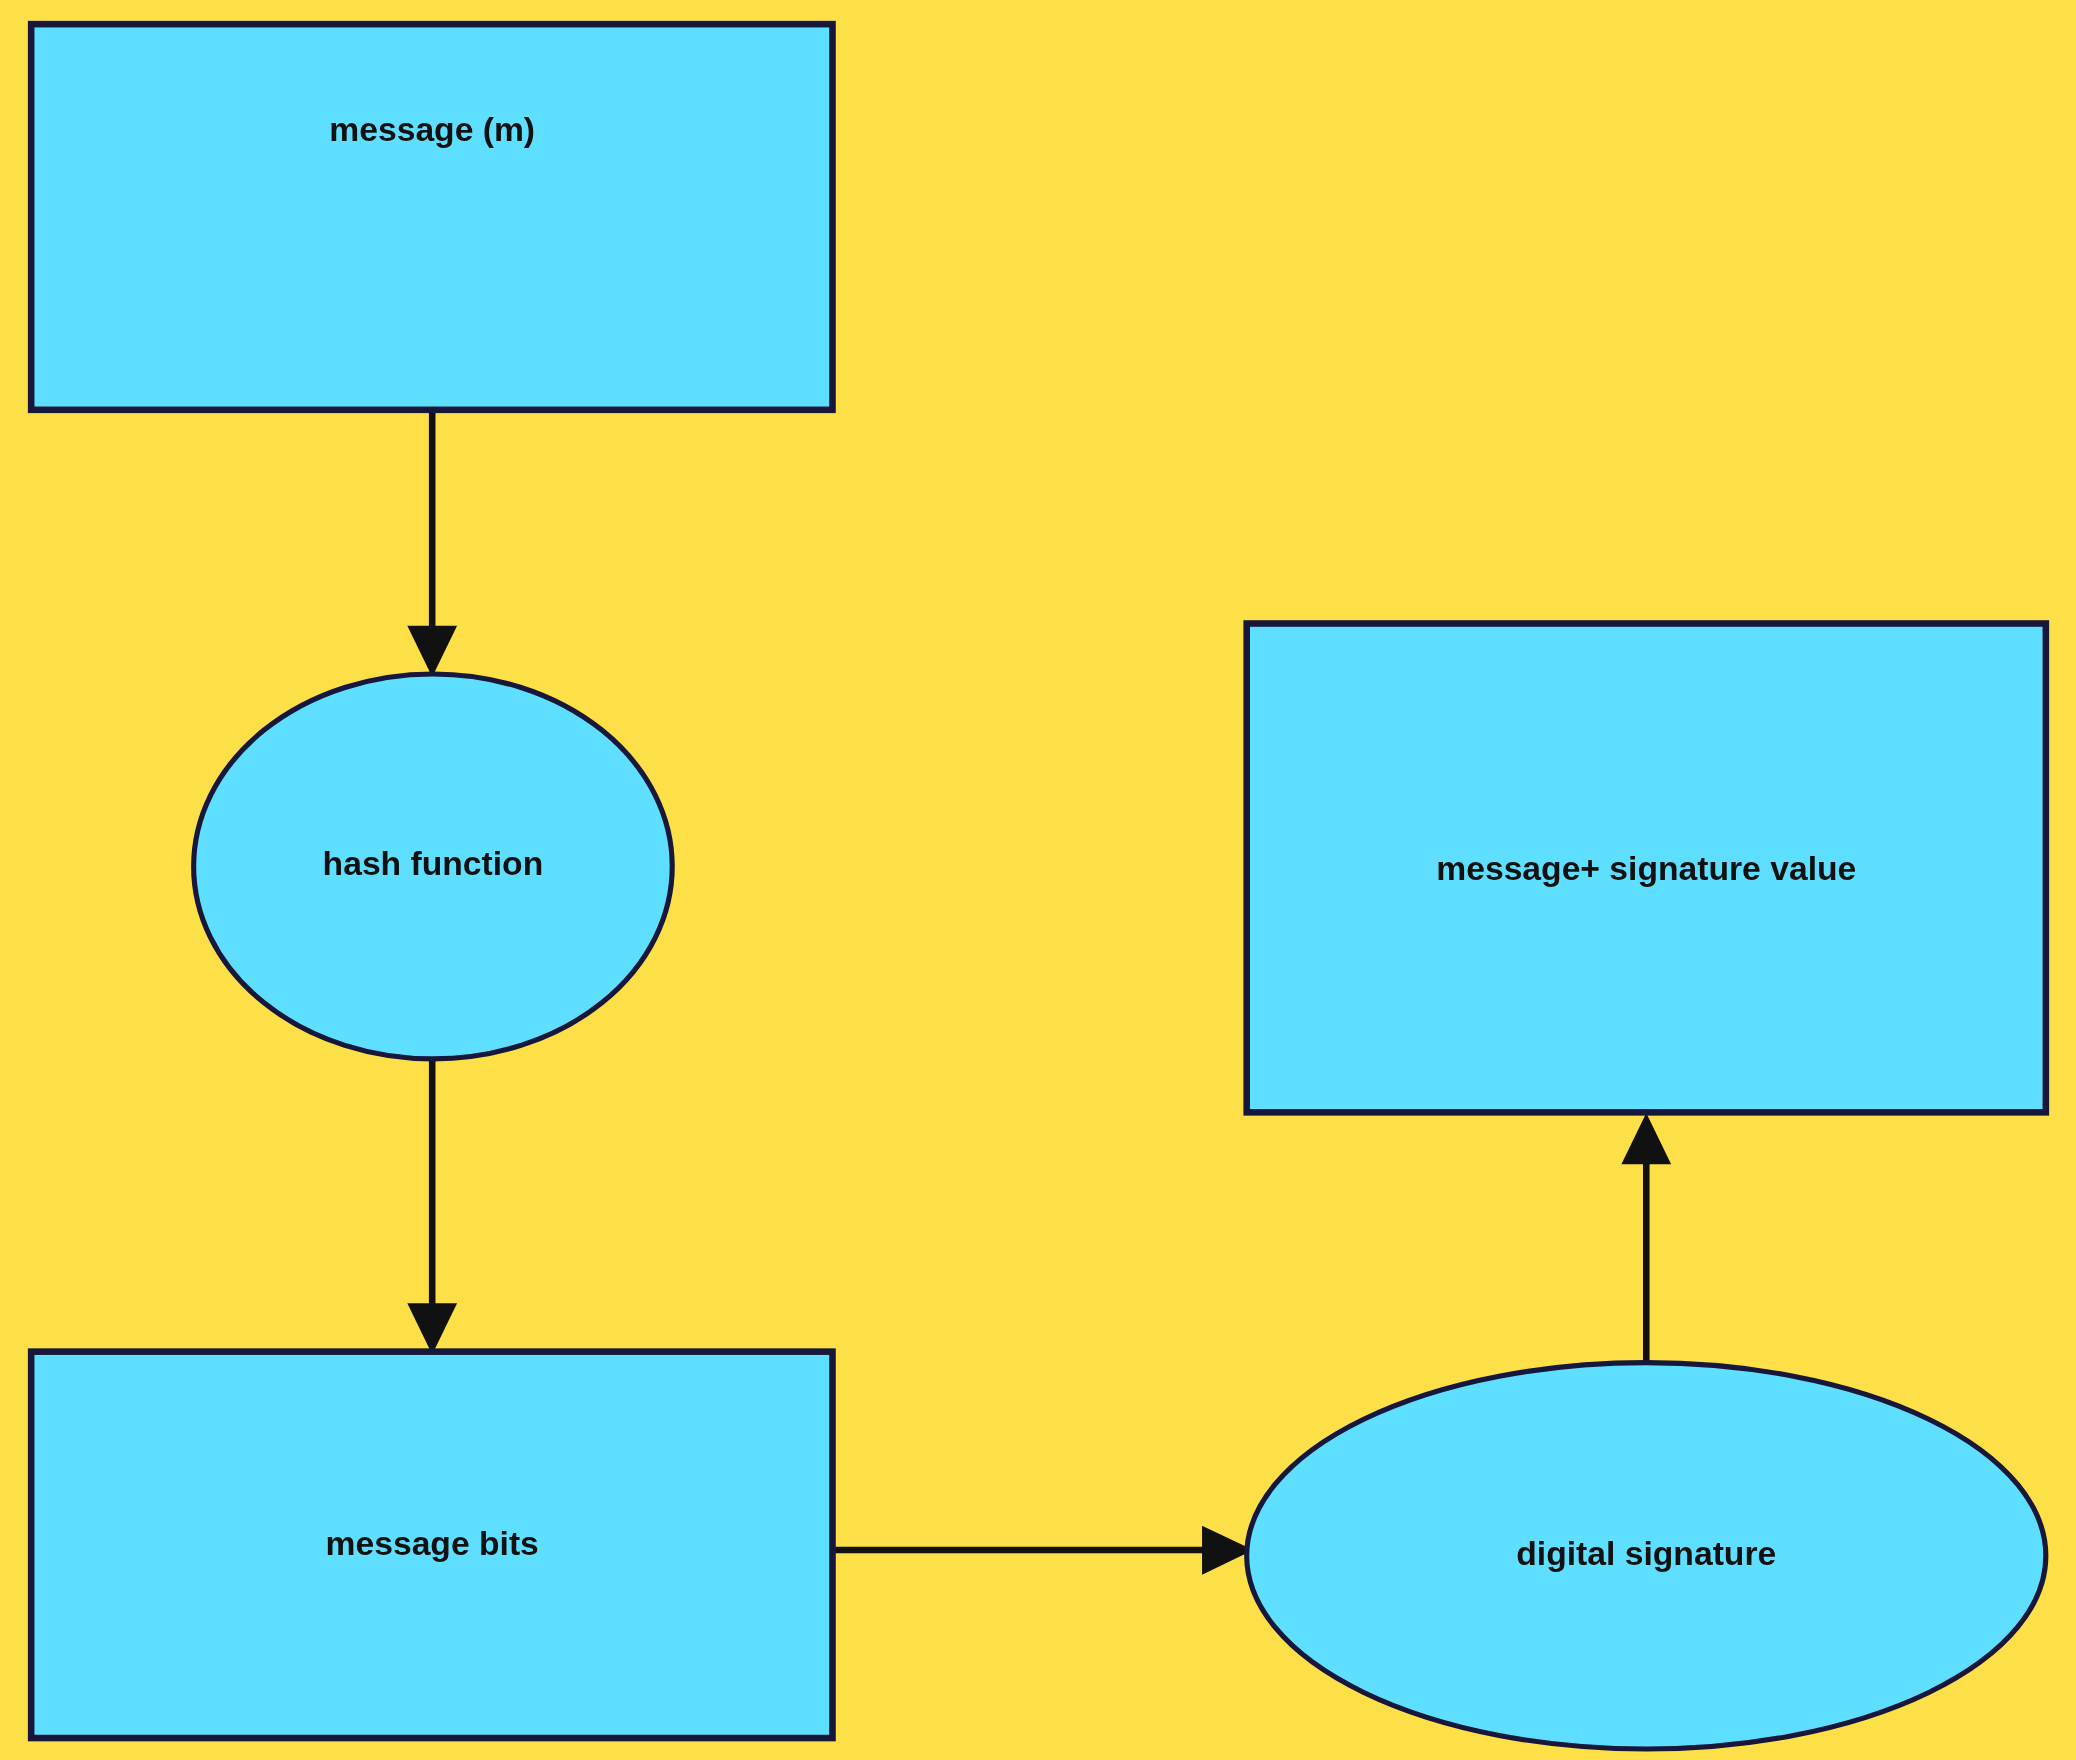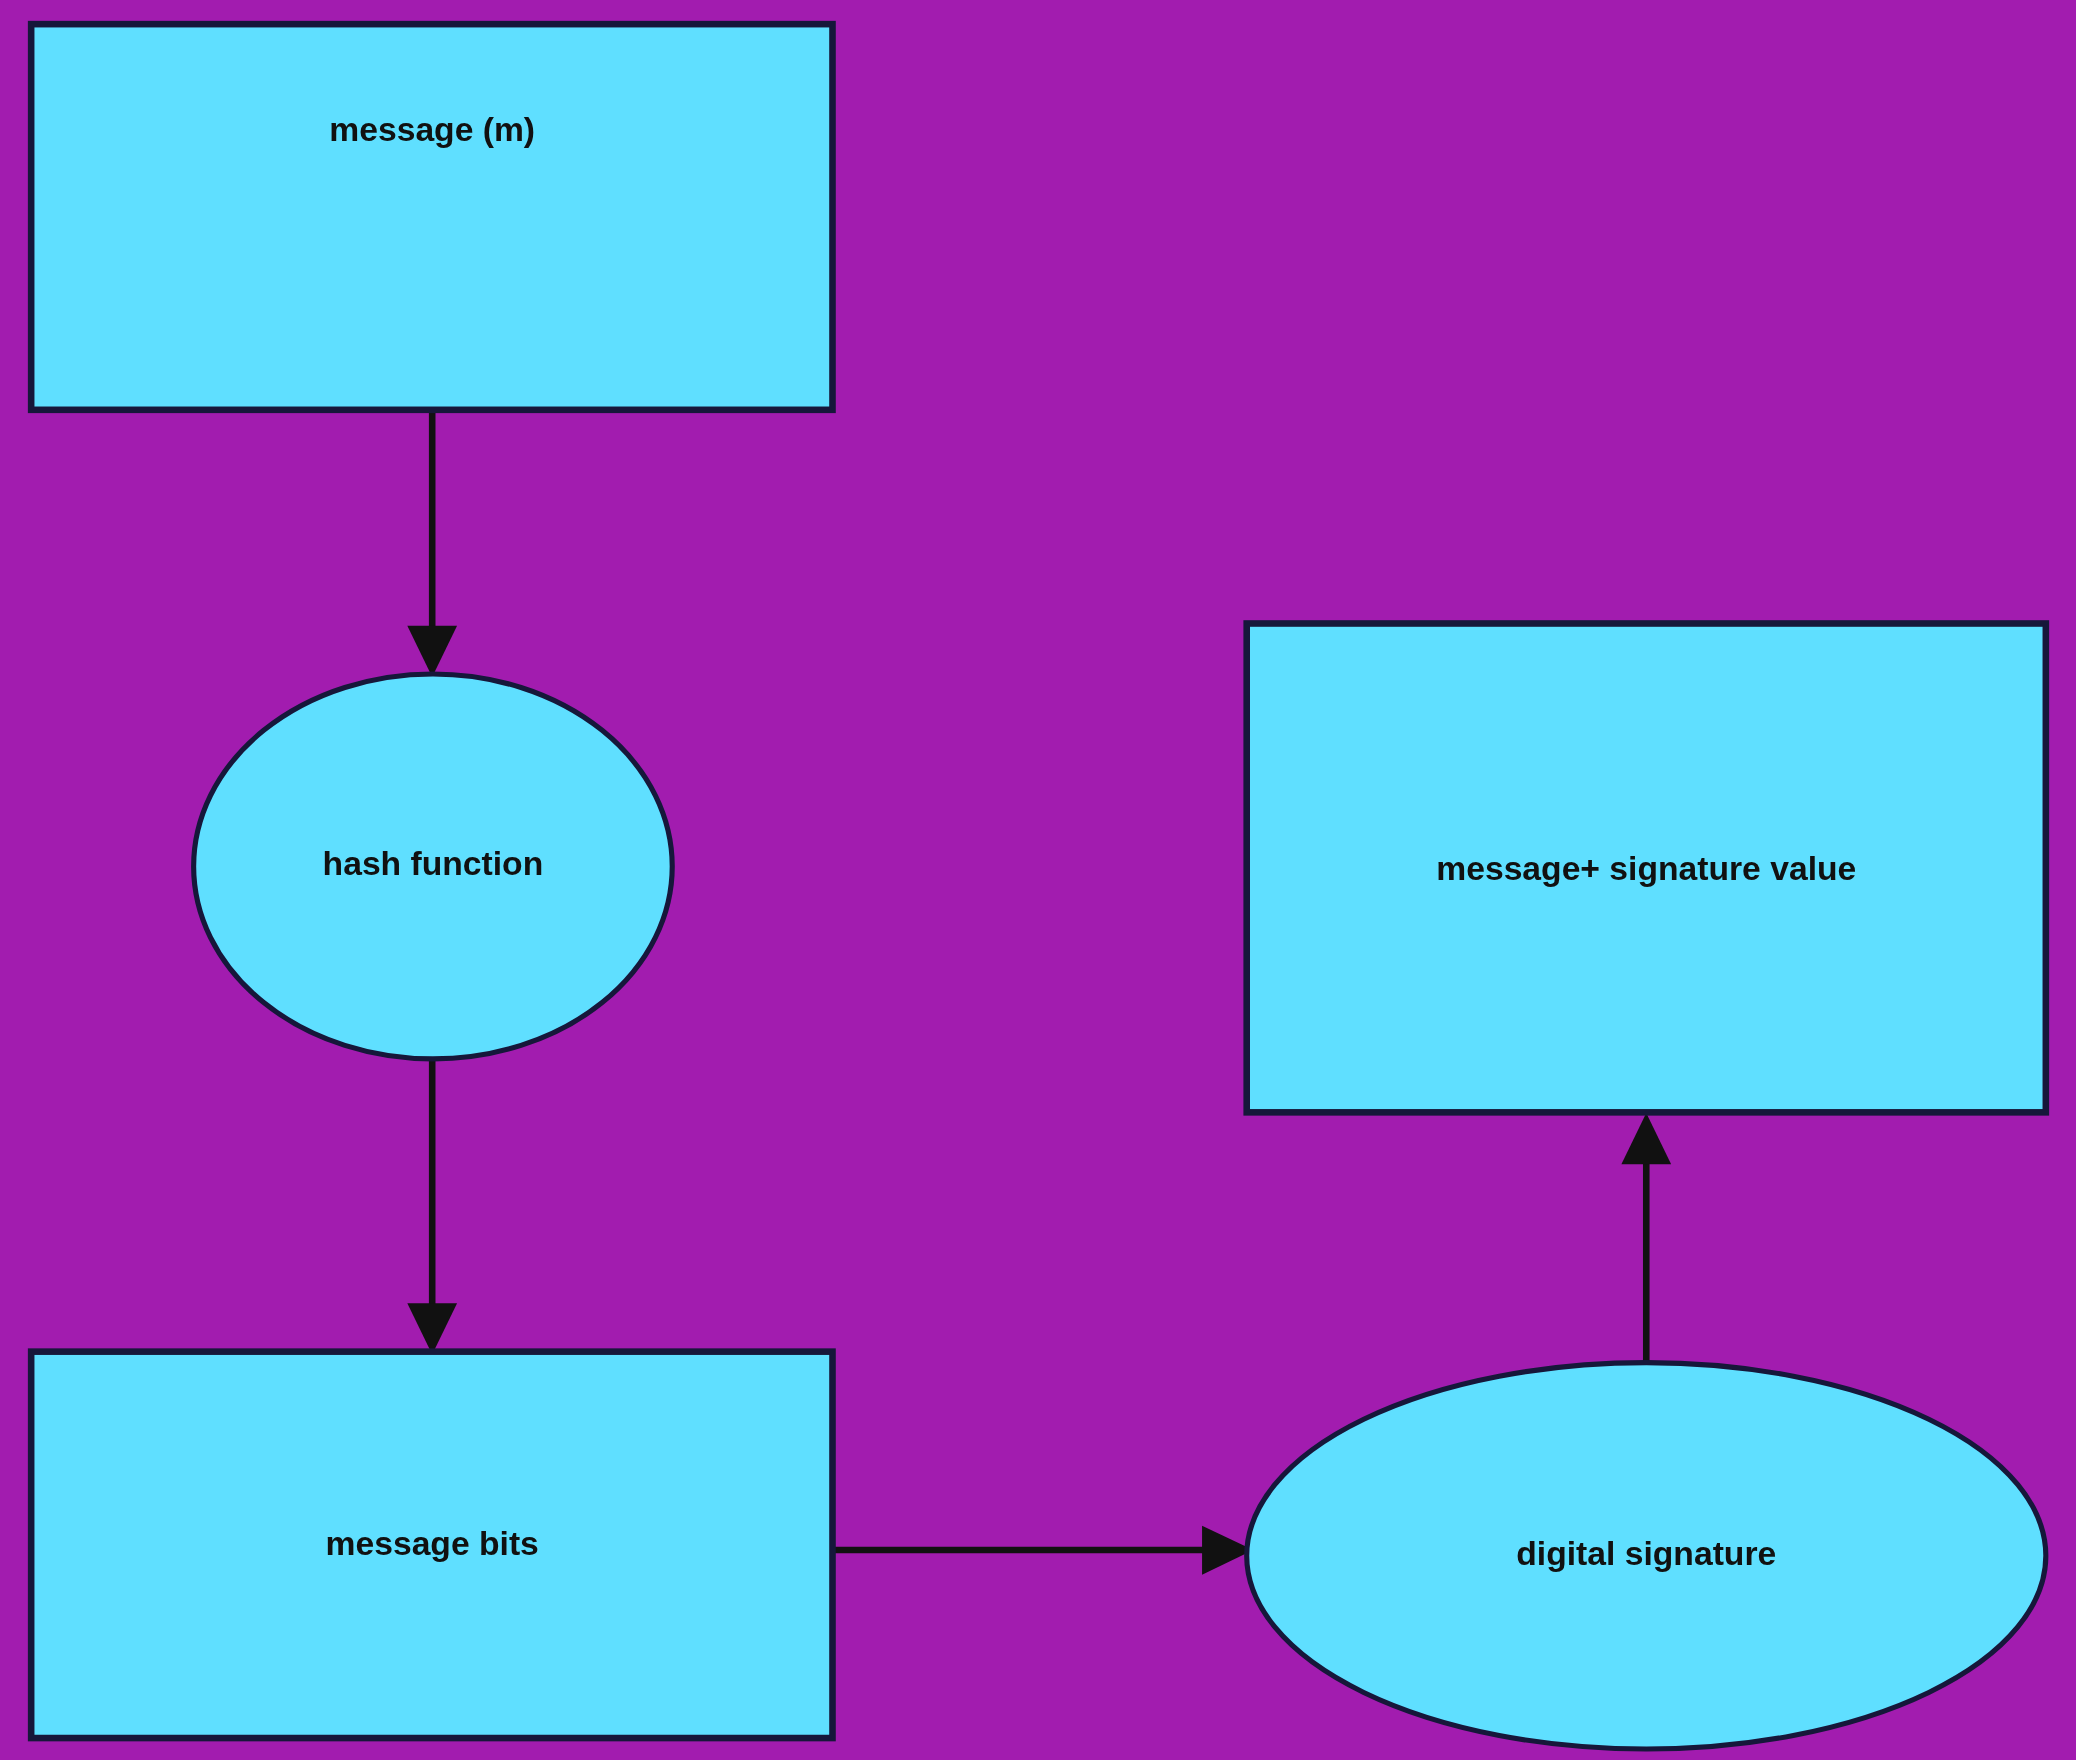--- a/index.html
+++ b/index.html
@@ -8,21 +8,21 @@
     padding: 0;
     background: #ffffff;
   }
   body {
     font-family: "Liberation Sans", sans-serif;
   }
   #canvas {
     position: relative;
     width: 2077px;
     height: 1760px;
-    background: #a21caf;
+    background: #fde047;
     overflow: hidden;
   }
   #diagram-svg {
     position: absolute;
     left: 0;
     top: 0;
     width: 2077px;
     height: 1760px;
     display: block;
   }

